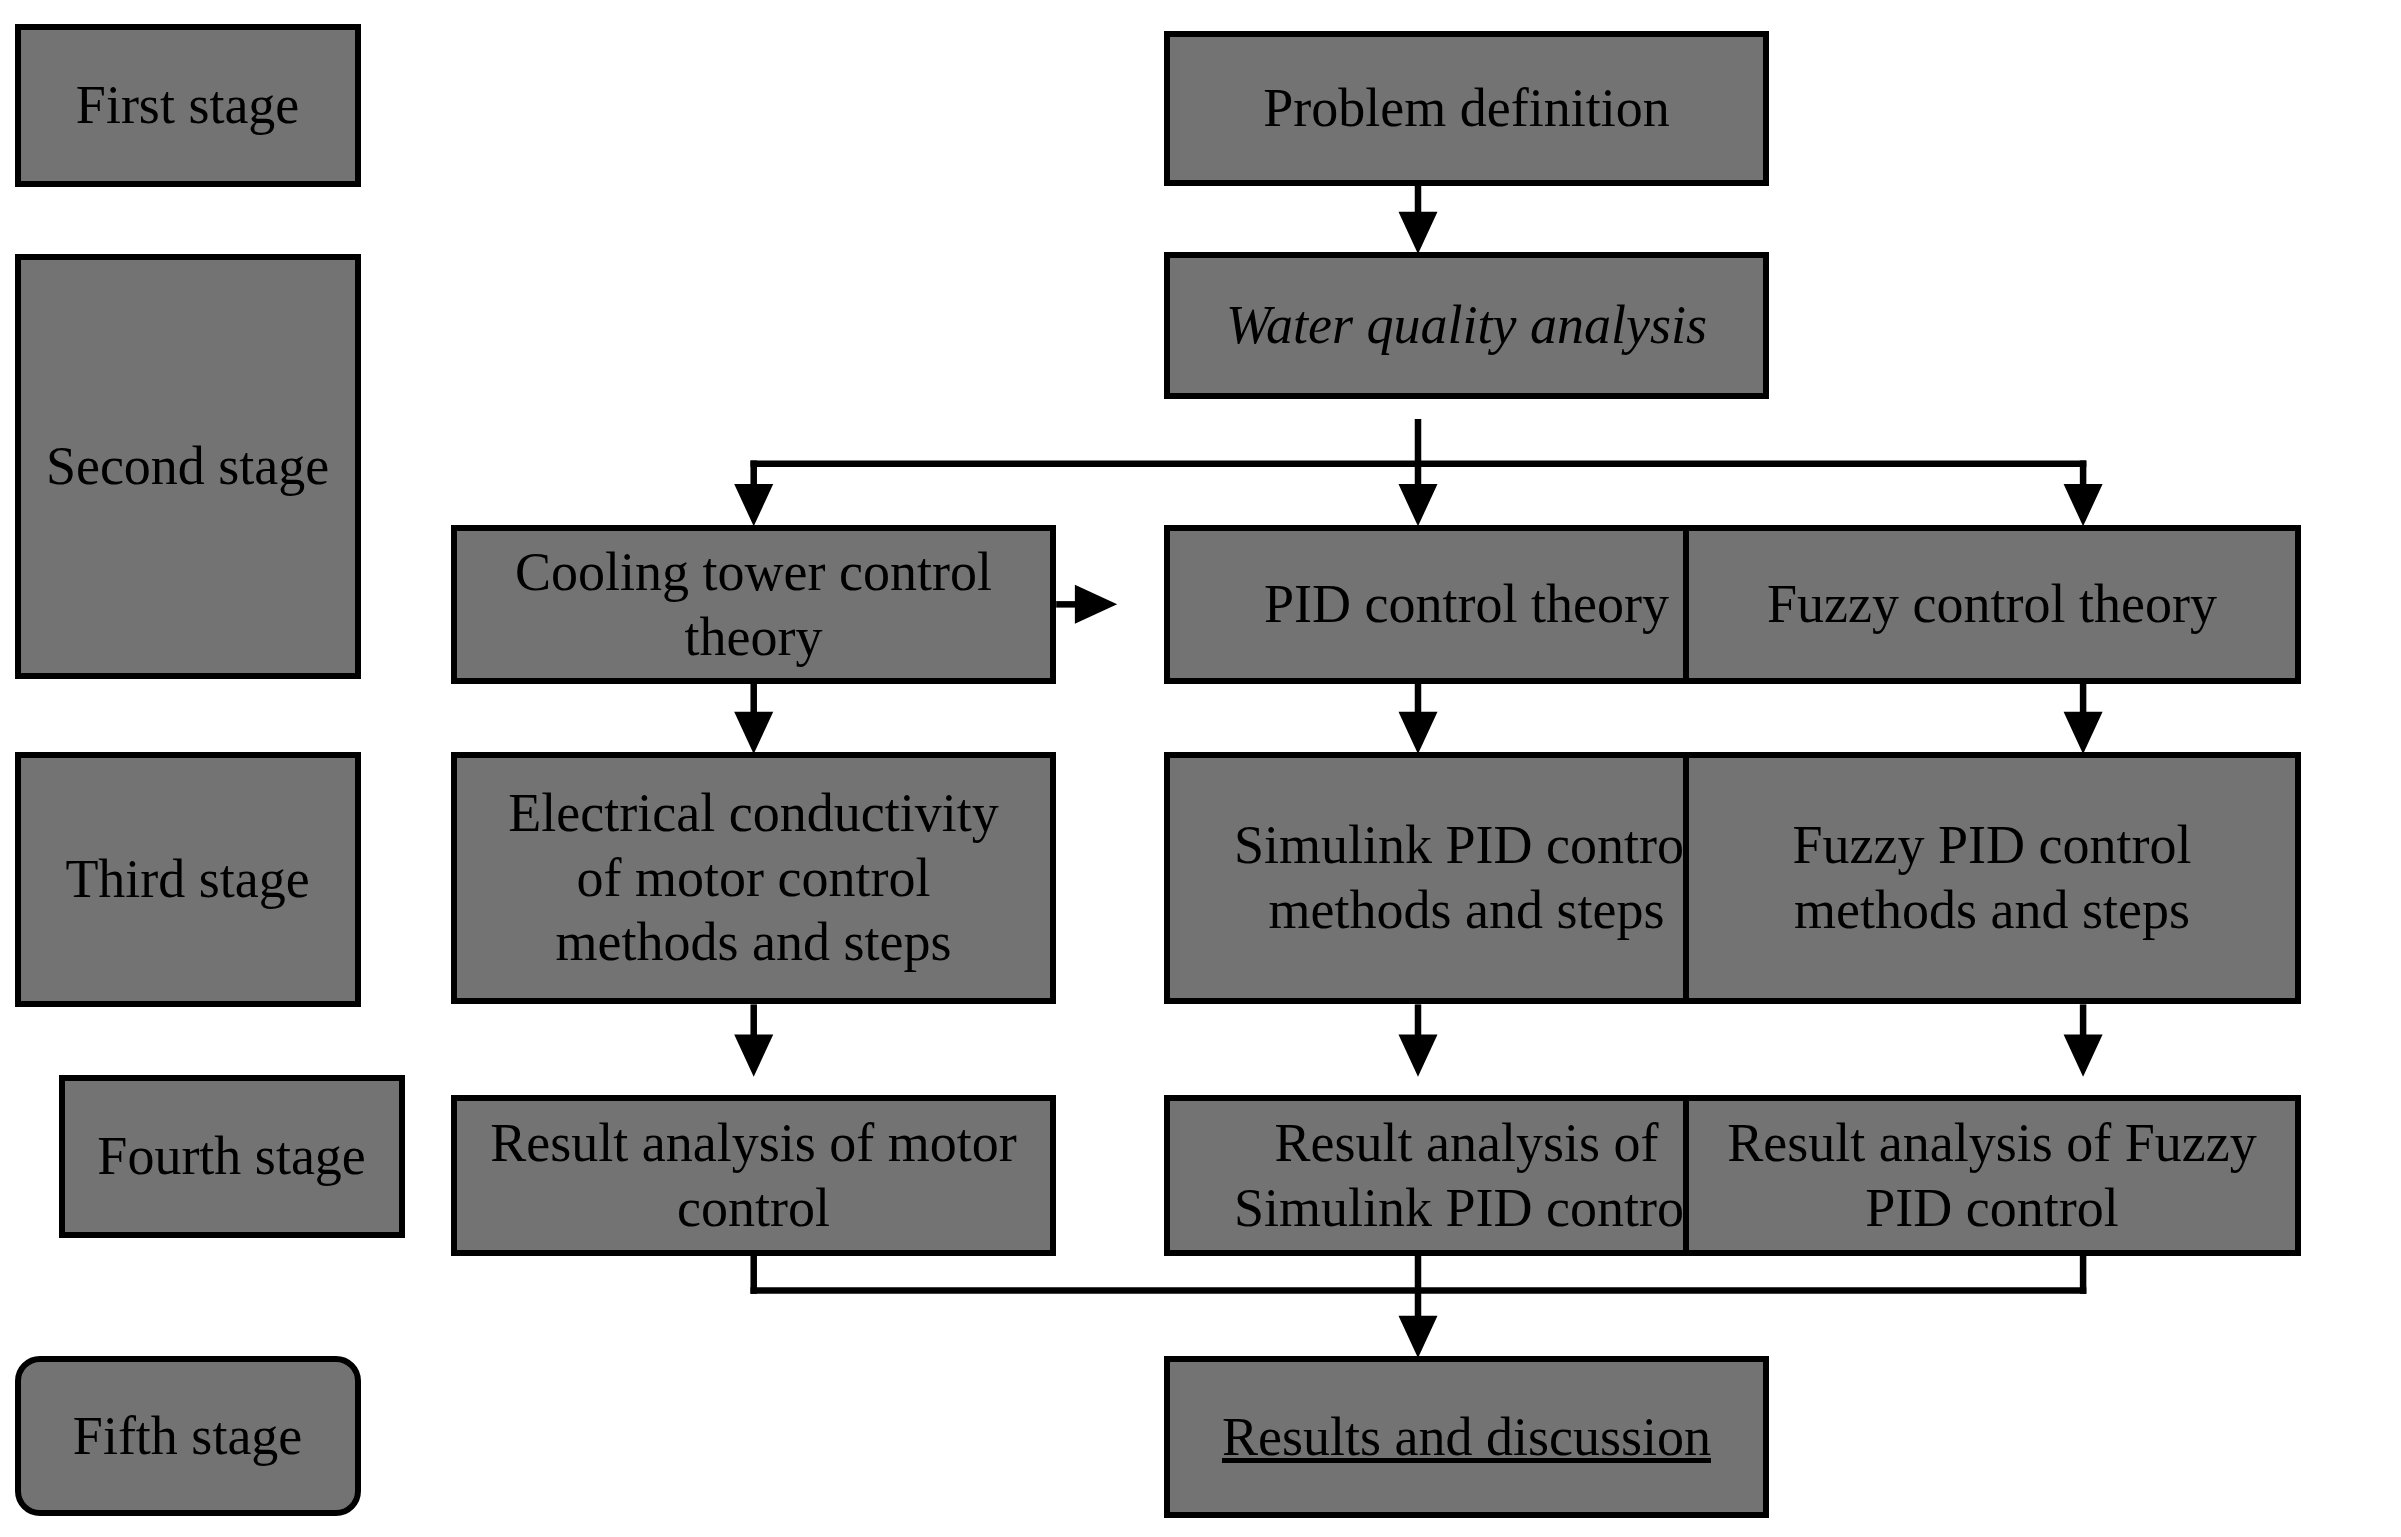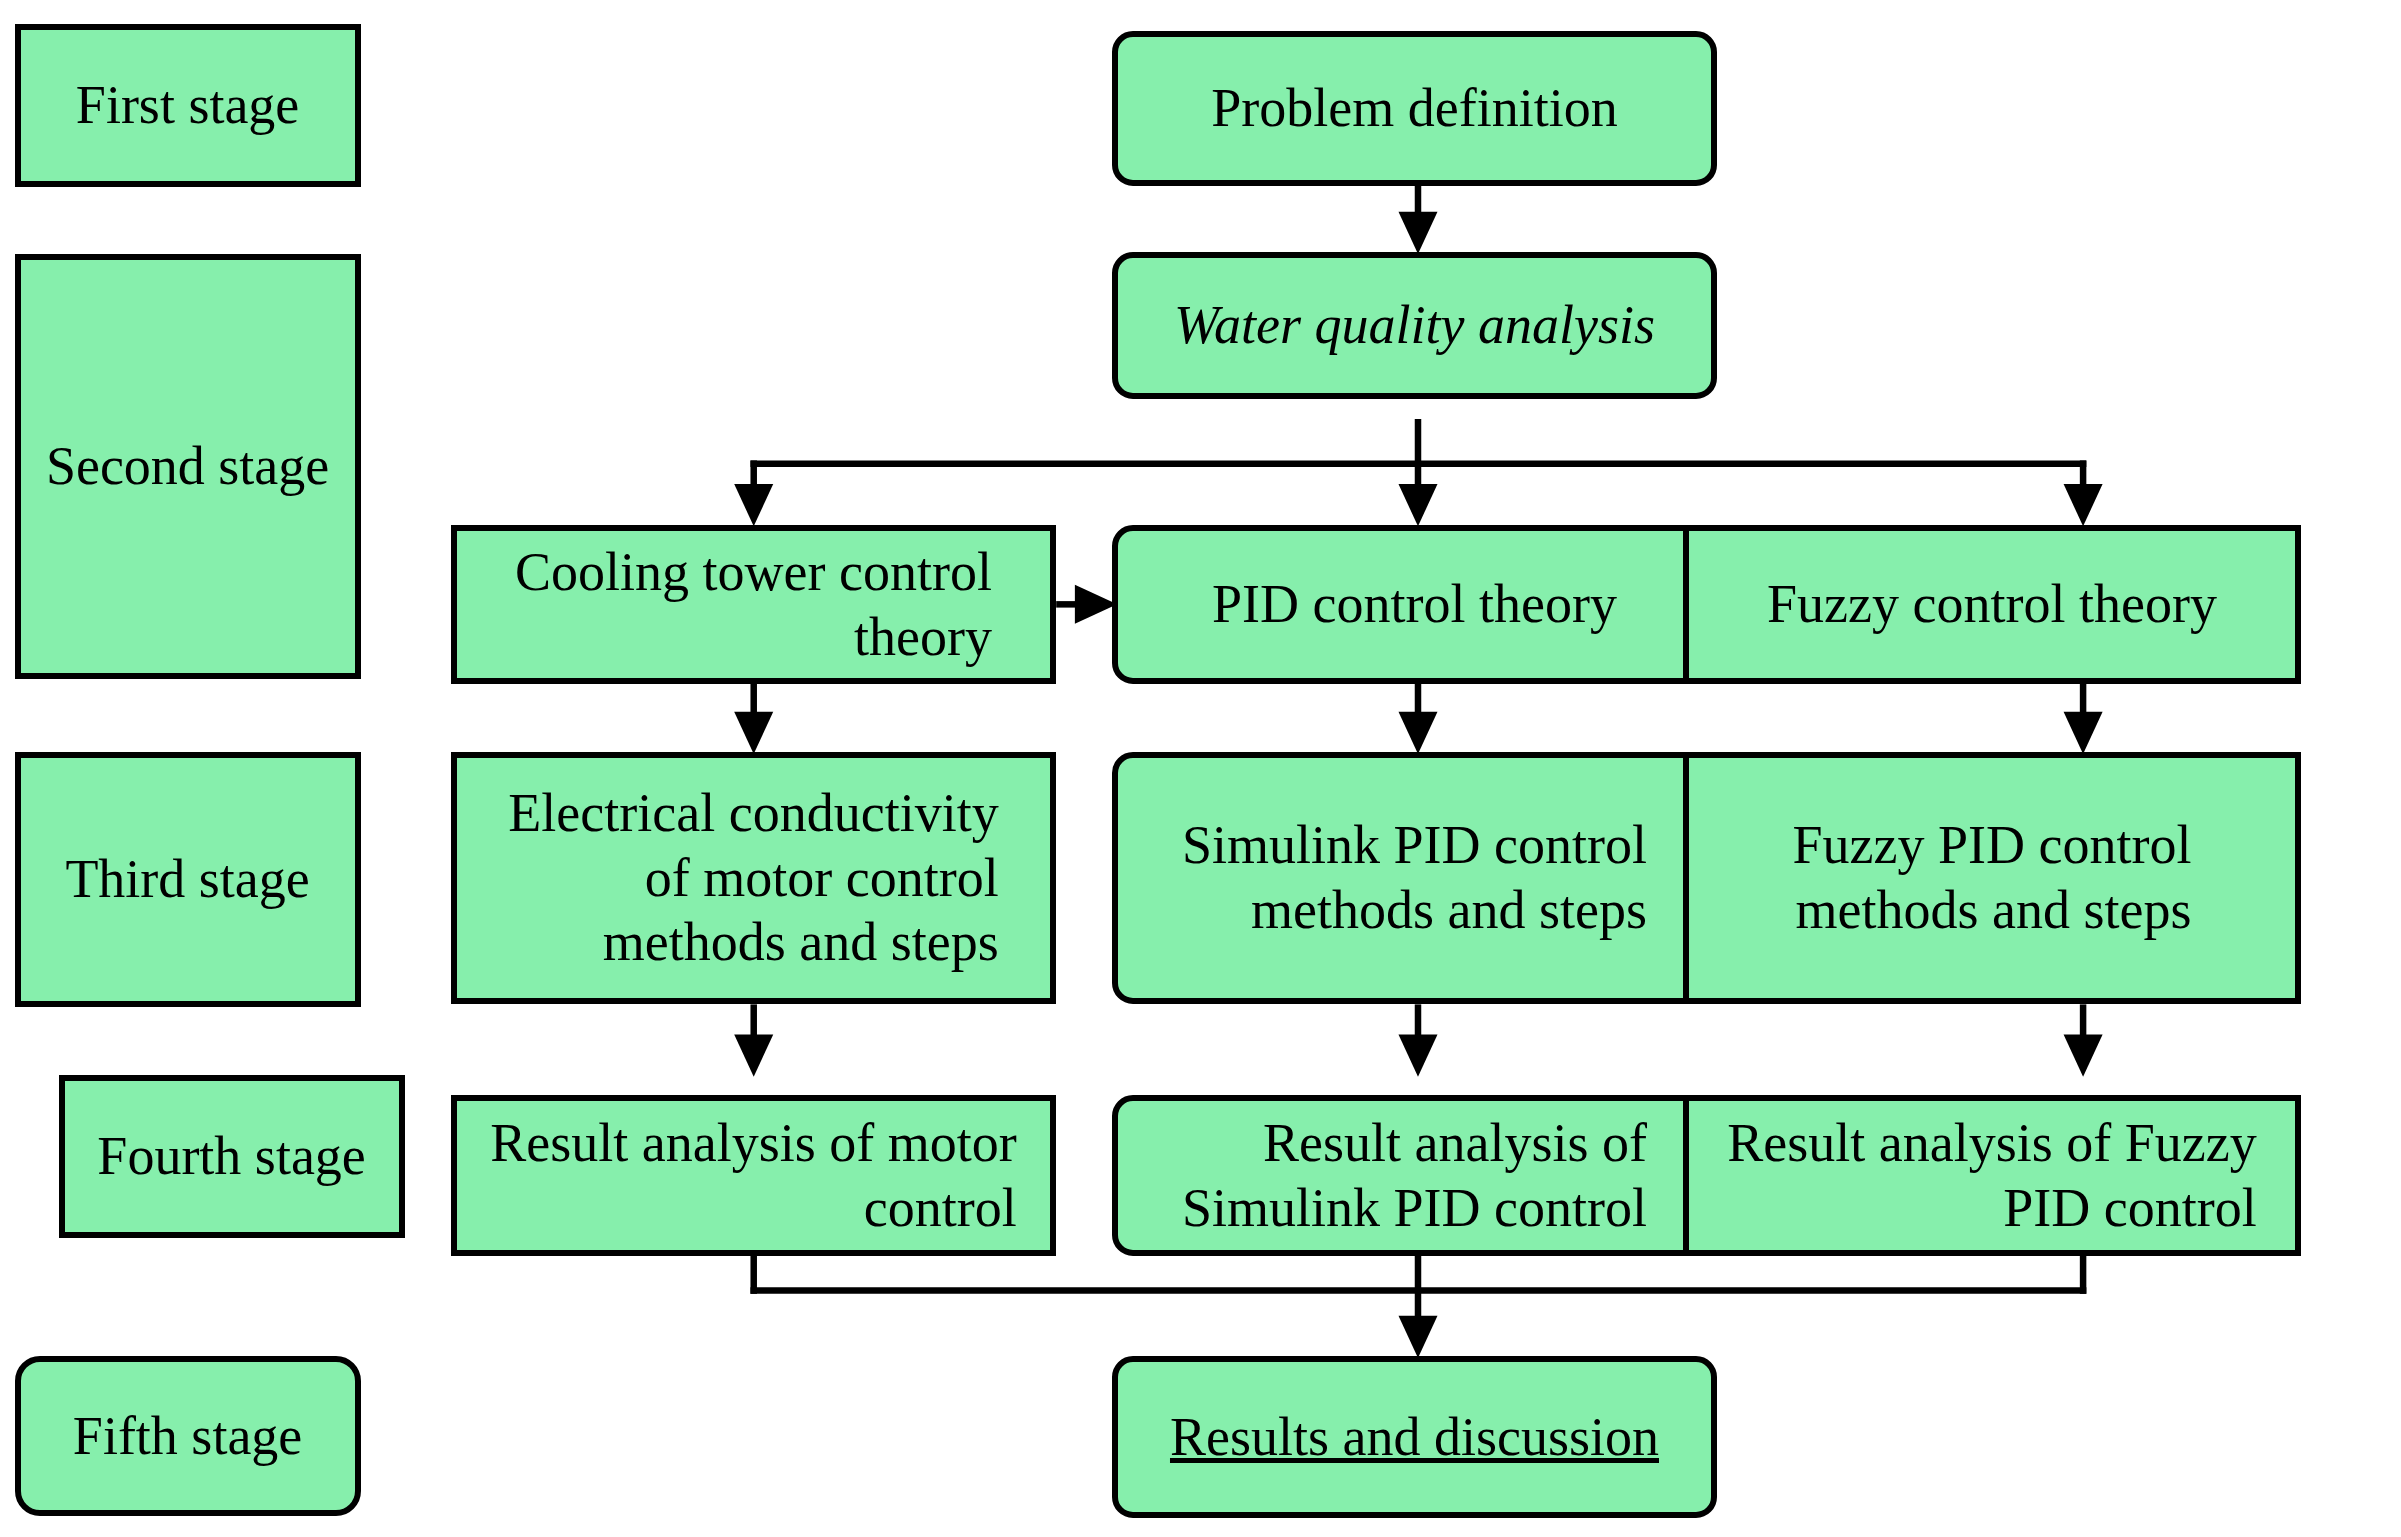--- a/index.html
+++ b/index.html
@@ -20,40 +20,40 @@
     position: absolute;
     left: 0;
     top: 0;
     width: 2401px;
     height: 1538px;
   }
   .box {
     position: absolute;
     box-sizing: border-box;
     border: 6.5px solid #000000;
-    background: #86efac;
+    background: #737373;
     display: flex;
     align-items: center;
     justify-content: center;
-    text-align: right;
+    text-align: center;
     font-size: 54px;
     line-height: 1.2;
     white-space: pre-line;
     padding: 0 8px;
   }
   
   .stage { left: 14.6px; width: 346px; }
   .s1 { top: 24.4px;   height: 163px; }
   .s2 { top: 254px;  height: 425px; }
   .s3 { top: 752px;  height: 255px; }
   .s4 { top: 1075px; height: 163px; margin-left: 44px; }
   .s5 { top: 1356px; height: 160px; border-radius: 25px; }
   
   .col-l { left: 451px;  width: 605px; }
-  .col-m { left: 1112px; width: 605px; border-radius: 21px; }
+  .col-m { left: 1164px; width: 605px; }
   .col-r { left: 1683px; width: 618px; }
   
   .r-problem { top: 31px;   height: 155px; }
   .r-water   { top: 252px;  height: 147px; font-style: italic; }
   .r-theory  { top: 525px;  height: 159px; }
   .r-methods { top: 752px;  height: 252px; }
   .r-result  { top: 1075px; height: 161px; margin-top: 20px; }
   .r-final   { top: 1356px; height: 162px; text-decoration: underline; }
 </style>
 </head>

